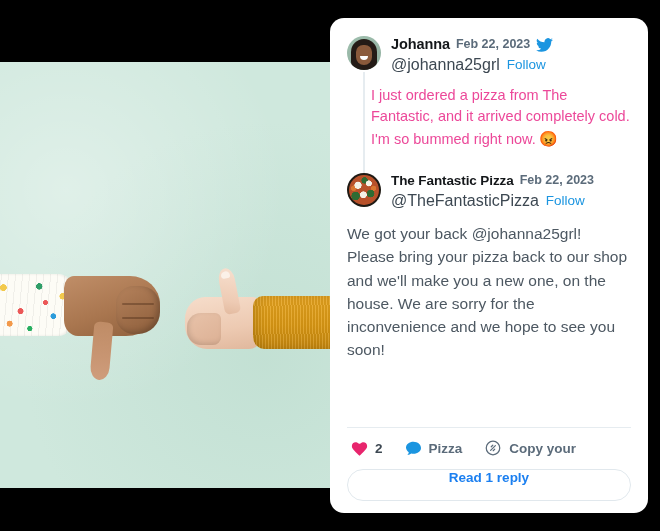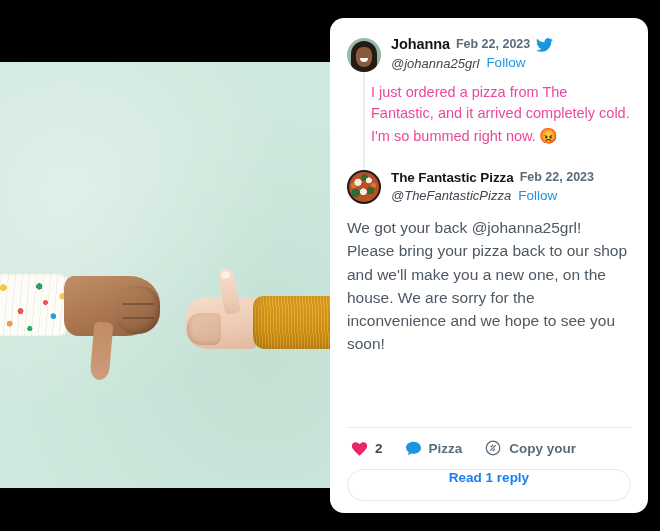--- a/index.html
+++ b/index.html
@@ -161,21 +161,21 @@
     box-sizing: border-box;
     overflow: hidden;
   }
   .card-inner {
     padding: 18px 17px 0 17px;
     position: relative;
   }
 
   .tweet-head {
     display: flex;
-    align-items: flex-end;
+    align-items: flex-start;
     position: relative;
     z-index: 2;
   }
   .avatar {
     width: 34px;
     height: 34px;
     border-radius: 50%;
     flex: 0 0 34px;
     overflow: hidden;
     position: relative;
@@ -247,24 +247,23 @@
   }
   .bird { flex: 0 0 auto; display: block; }
   .handle-row {
     display: flex;
     align-items: center;
     gap: 7px;
     margin-top: 2px;
     line-height: 1.2;
   }
   .handle {
-    font-size: 13px;
+    font-size: 16px;
     color: #3d4852;
     white-space: nowrap;
-    font-style: italic;
   }
   .follow {
     font-size: 13.5px;
     color: #1b95e0;
     white-space: nowrap;
     cursor: pointer;
   }
 
   .thread-line {
     position: absolute;

